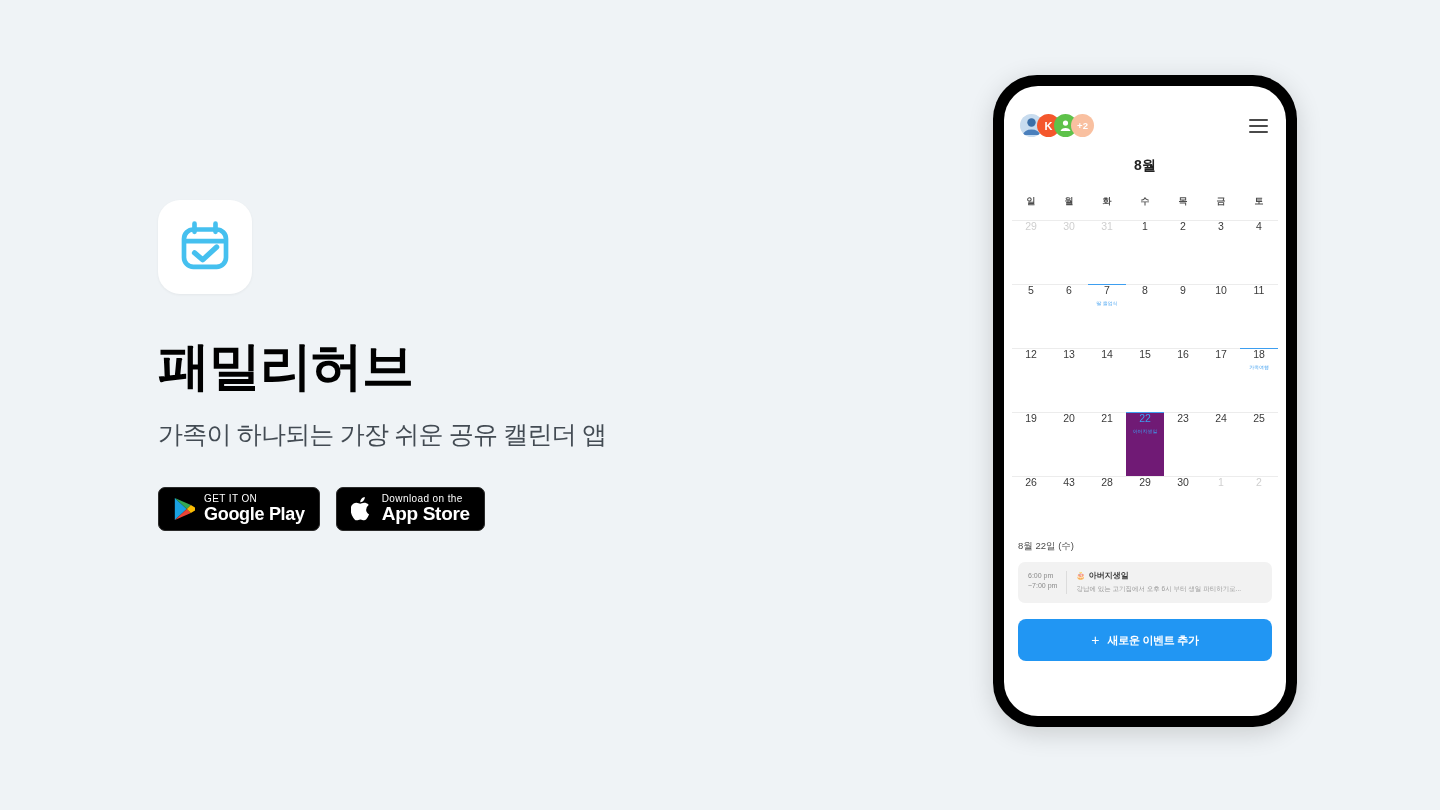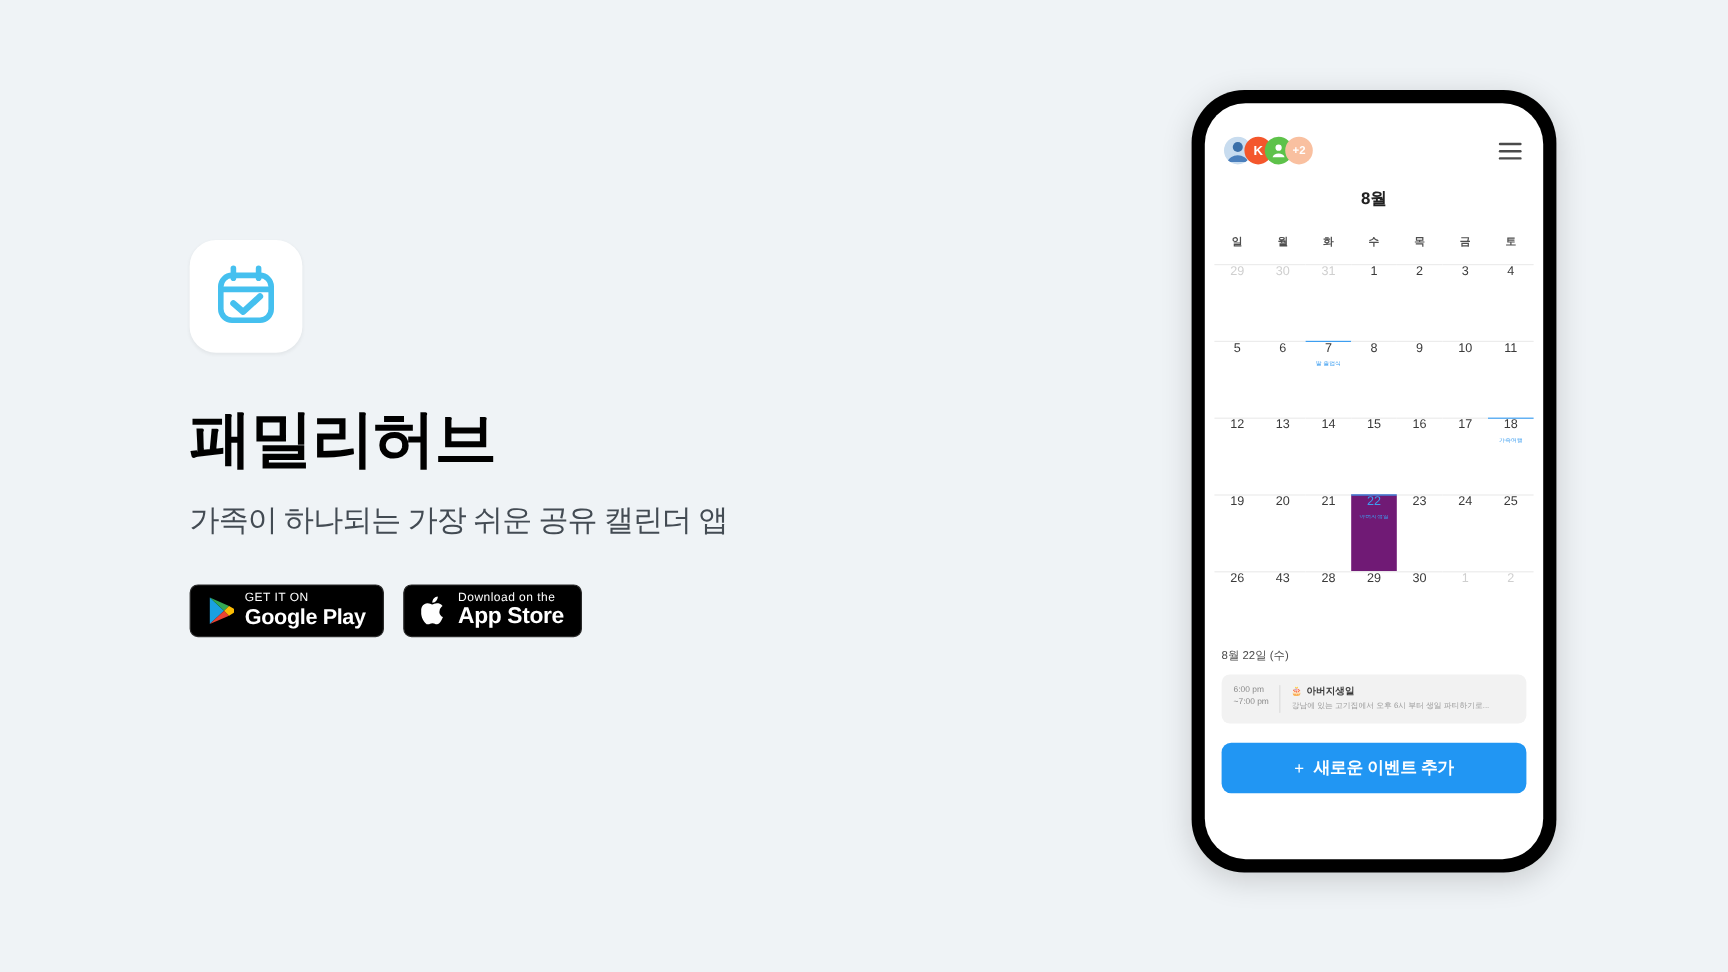--- a/index.html
+++ b/index.html
@@ -278,21 +278,21 @@
     align-items: center;
     justify-content: center;
     gap: 8px;
     cursor: pointer;
     border: none;
     width: calc(100% - 28px);
   }
   .add-btn-plus { color: #fff; font-size: 14px; line-height: 1; }
   .add-btn-label {
     color: #ffffff;
-    font-size: 14px;
+    font-size: 11px;
     font-weight: bold;
     letter-spacing: -0.3px;
   }
 </style>
 </head>
 <body>
 
 <div class="promo">
 
   <div class="app-icon">

